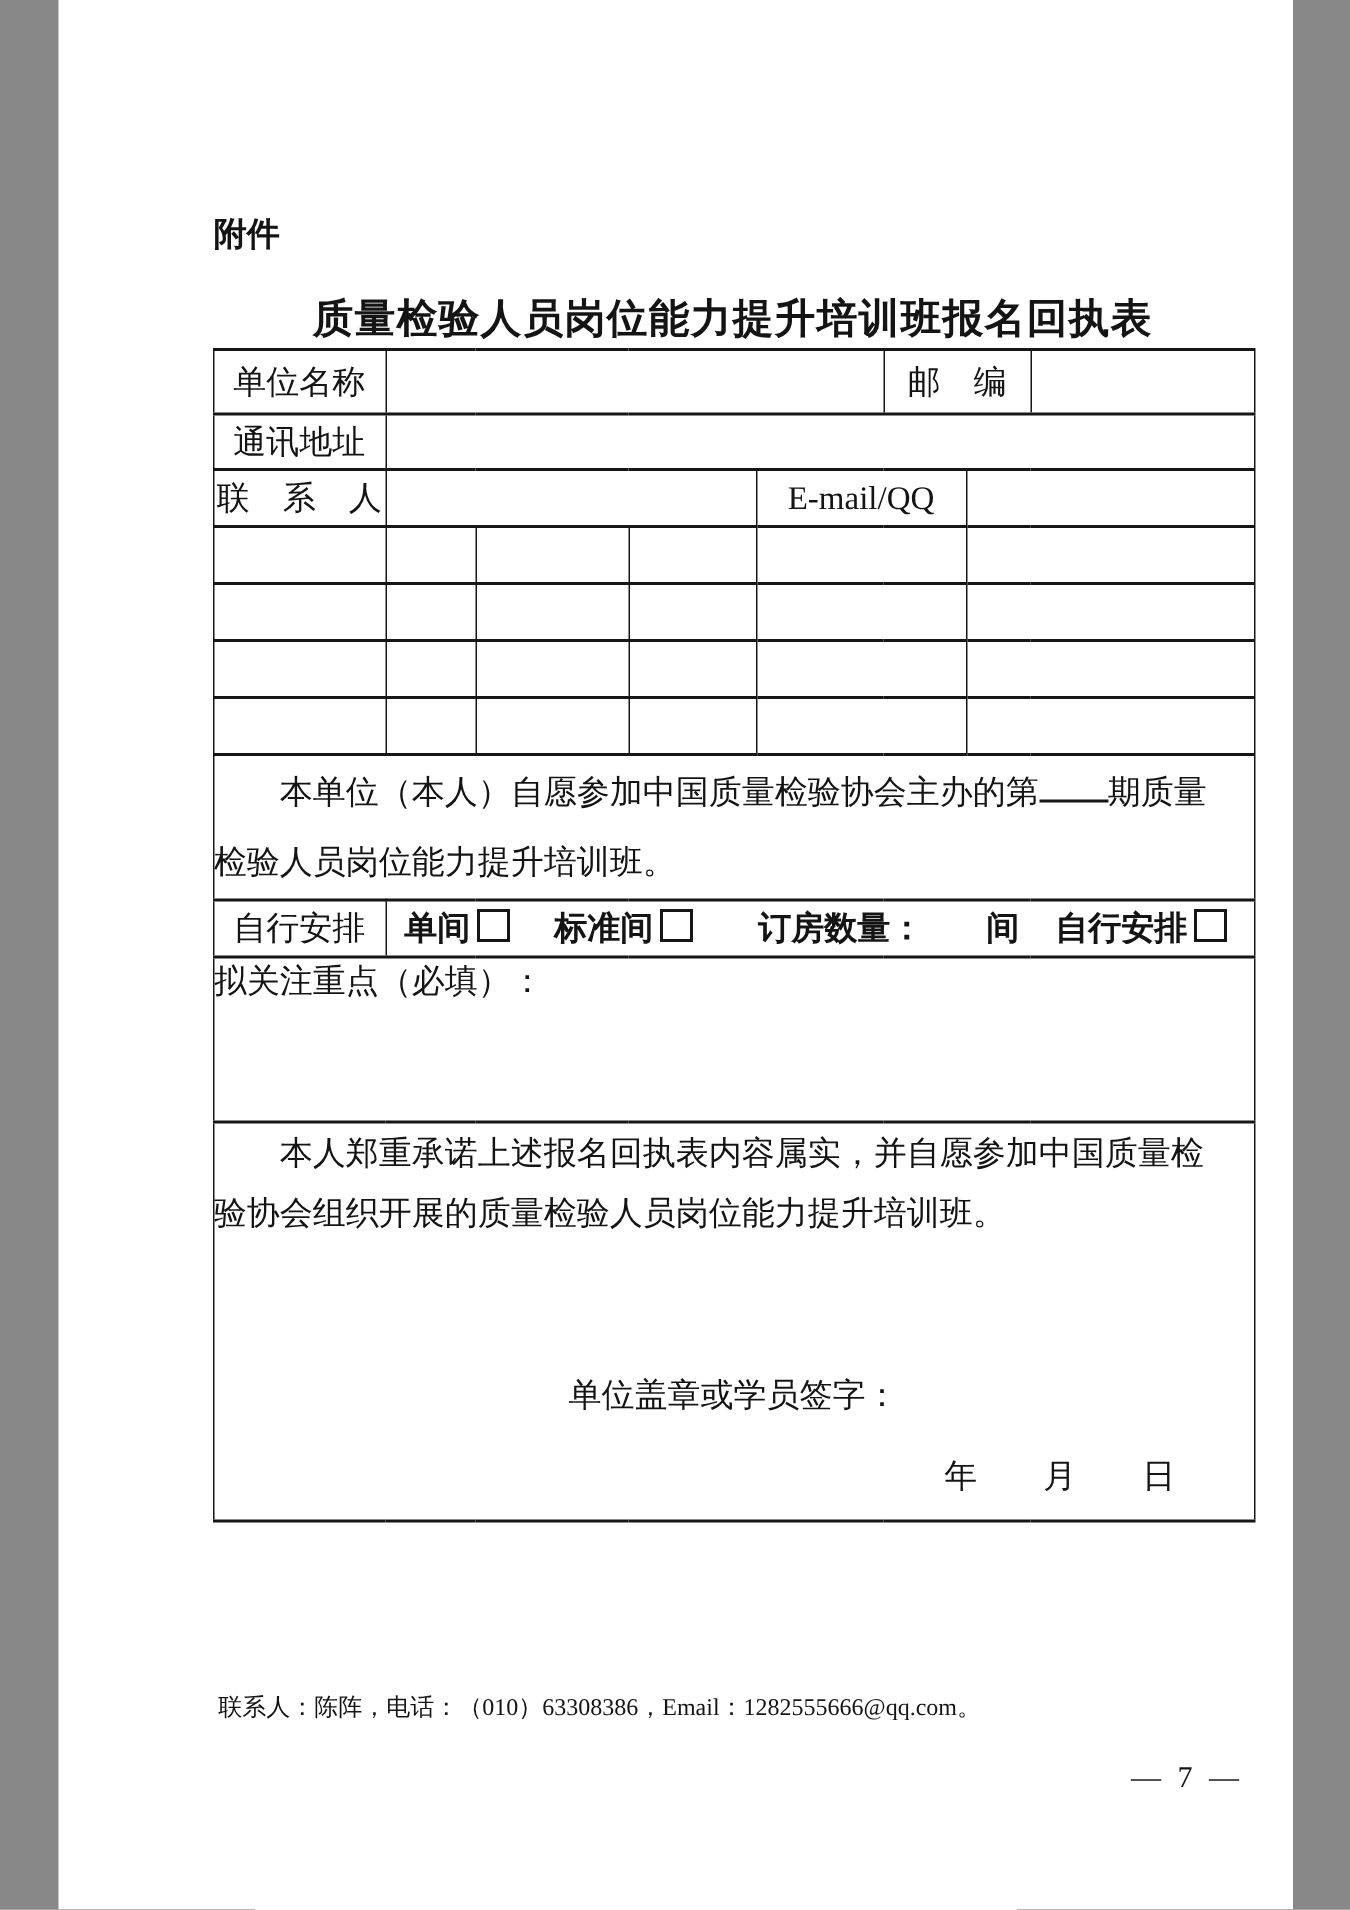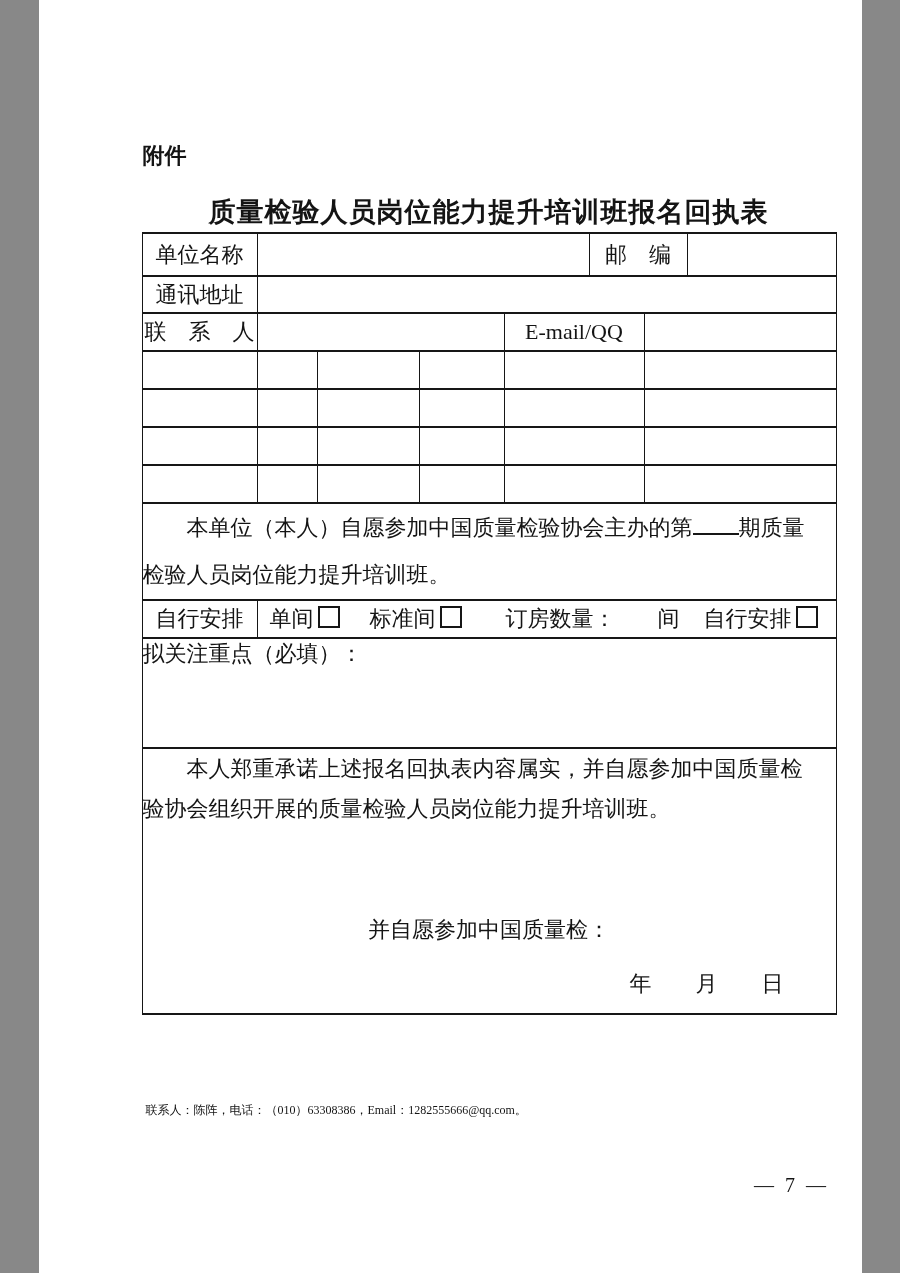--- a/index.html
+++ b/index.html
@@ -27,31 +27,31 @@
   .lbl{text-align:center;}
   tr.r1{height:43px;} tr.r2{height:37px;margin-top:20px;} tr.r3{height:38px;} tr.r4{height:39px;}
   tr.rhead{height:38px;} tr.rempty{height:38px;}
   tr.rdecl{height:97px;} tr.raccom{height:38px;}
   tr.rfocus{height:110px;} tr.rcommit{height:266px;}
   .decl-cell{padding:2px 9px;vertical-align:top;margin-left:40px;}
   .decl-l1{text-indent:44px;line-height:48px;white-space:nowrap;}
   .decl-l2{line-height:45px;}
   .blank{display:inline-block;width:46px;height:20px;border-bottom:2px solid #161616;}
   .accom-cell{vertical-align:middle;}
-  .accom-row{display:flex;align-items:flex-start;padding-left:12px;}
+  .accom-row{display:flex;align-items:flex-start;padding-left:12px;font-weight:bold;}
   .accom-item{white-space:nowrap;}
   .m1{margin-left:30px;} .m2{margin-left:44px;} .m3{margin-left:42px;} .m4{margin-left:24px;}
   .cb{display:inline-block;width:18px;height:18px;border:2px solid #161616;vertical-align:-2px;margin-left:4px;}
   .focus-cell{vertical-align:top;padding:6px 8px;}
   .commit-cell{vertical-align:top;padding:24px 8px 0 8px;}
   .commit-l1{text-indent:44px;line-height:40px;}
   .commit-l2{line-height:40px;}
   .sig-line{margin-top:86px;text-align:center;line-height:30px;}
   .date-line{margin-top:24px;text-align:right;padding-right:52px;line-height:30px;}
-  .footer{position:absolute;left:107px;top:1102px;font-size:12px;}
+  .footer{position:absolute;left:107px;top:1128px;font-size:16px;}
   .pagenum{position:absolute;left:693px;top:1174px;width:120px;text-align:center;font-size:20px;letter-spacing:3px;}
 </style>
 </head>
 <body>
 
 <div class="page">
 
   <div class="attachment">附件</div>
   <h1 class="title">质量检验人员岗位能力提升培训班报名回执表</h1>
 
@@ -145,21 +145,21 @@
     <tr class="rfocus">
       <td colspan="8" class="focus-cell">
         <span>拟关注重点（必填）：</span>
       </td>
     </tr>
 
     <tr class="rcommit">
       <td colspan="8" class="commit-cell">
         <div class="commit-l1">本人郑重承诺上述报名回执表内容属实，并自愿参加中国质量检</div>
         <div class="commit-l2">验协会组织开展的质量检验人员岗位能力提升培训班。</div>
-        <div class="sig-line">并自愿参加中国质量检：</div>
+        <div class="sig-line">单位盖章或学员签字：</div>
         <div class="date-line">年　　月　　日</div>
       </td>
     </tr>
   </tbody>
     </table>
 
   <div class="footer">联系人：陈阵，电话：（010）63308386，Email：1282555666@qq.com。</div>
   <div class="pagenum">— 7 —</div>
 
 </div>

